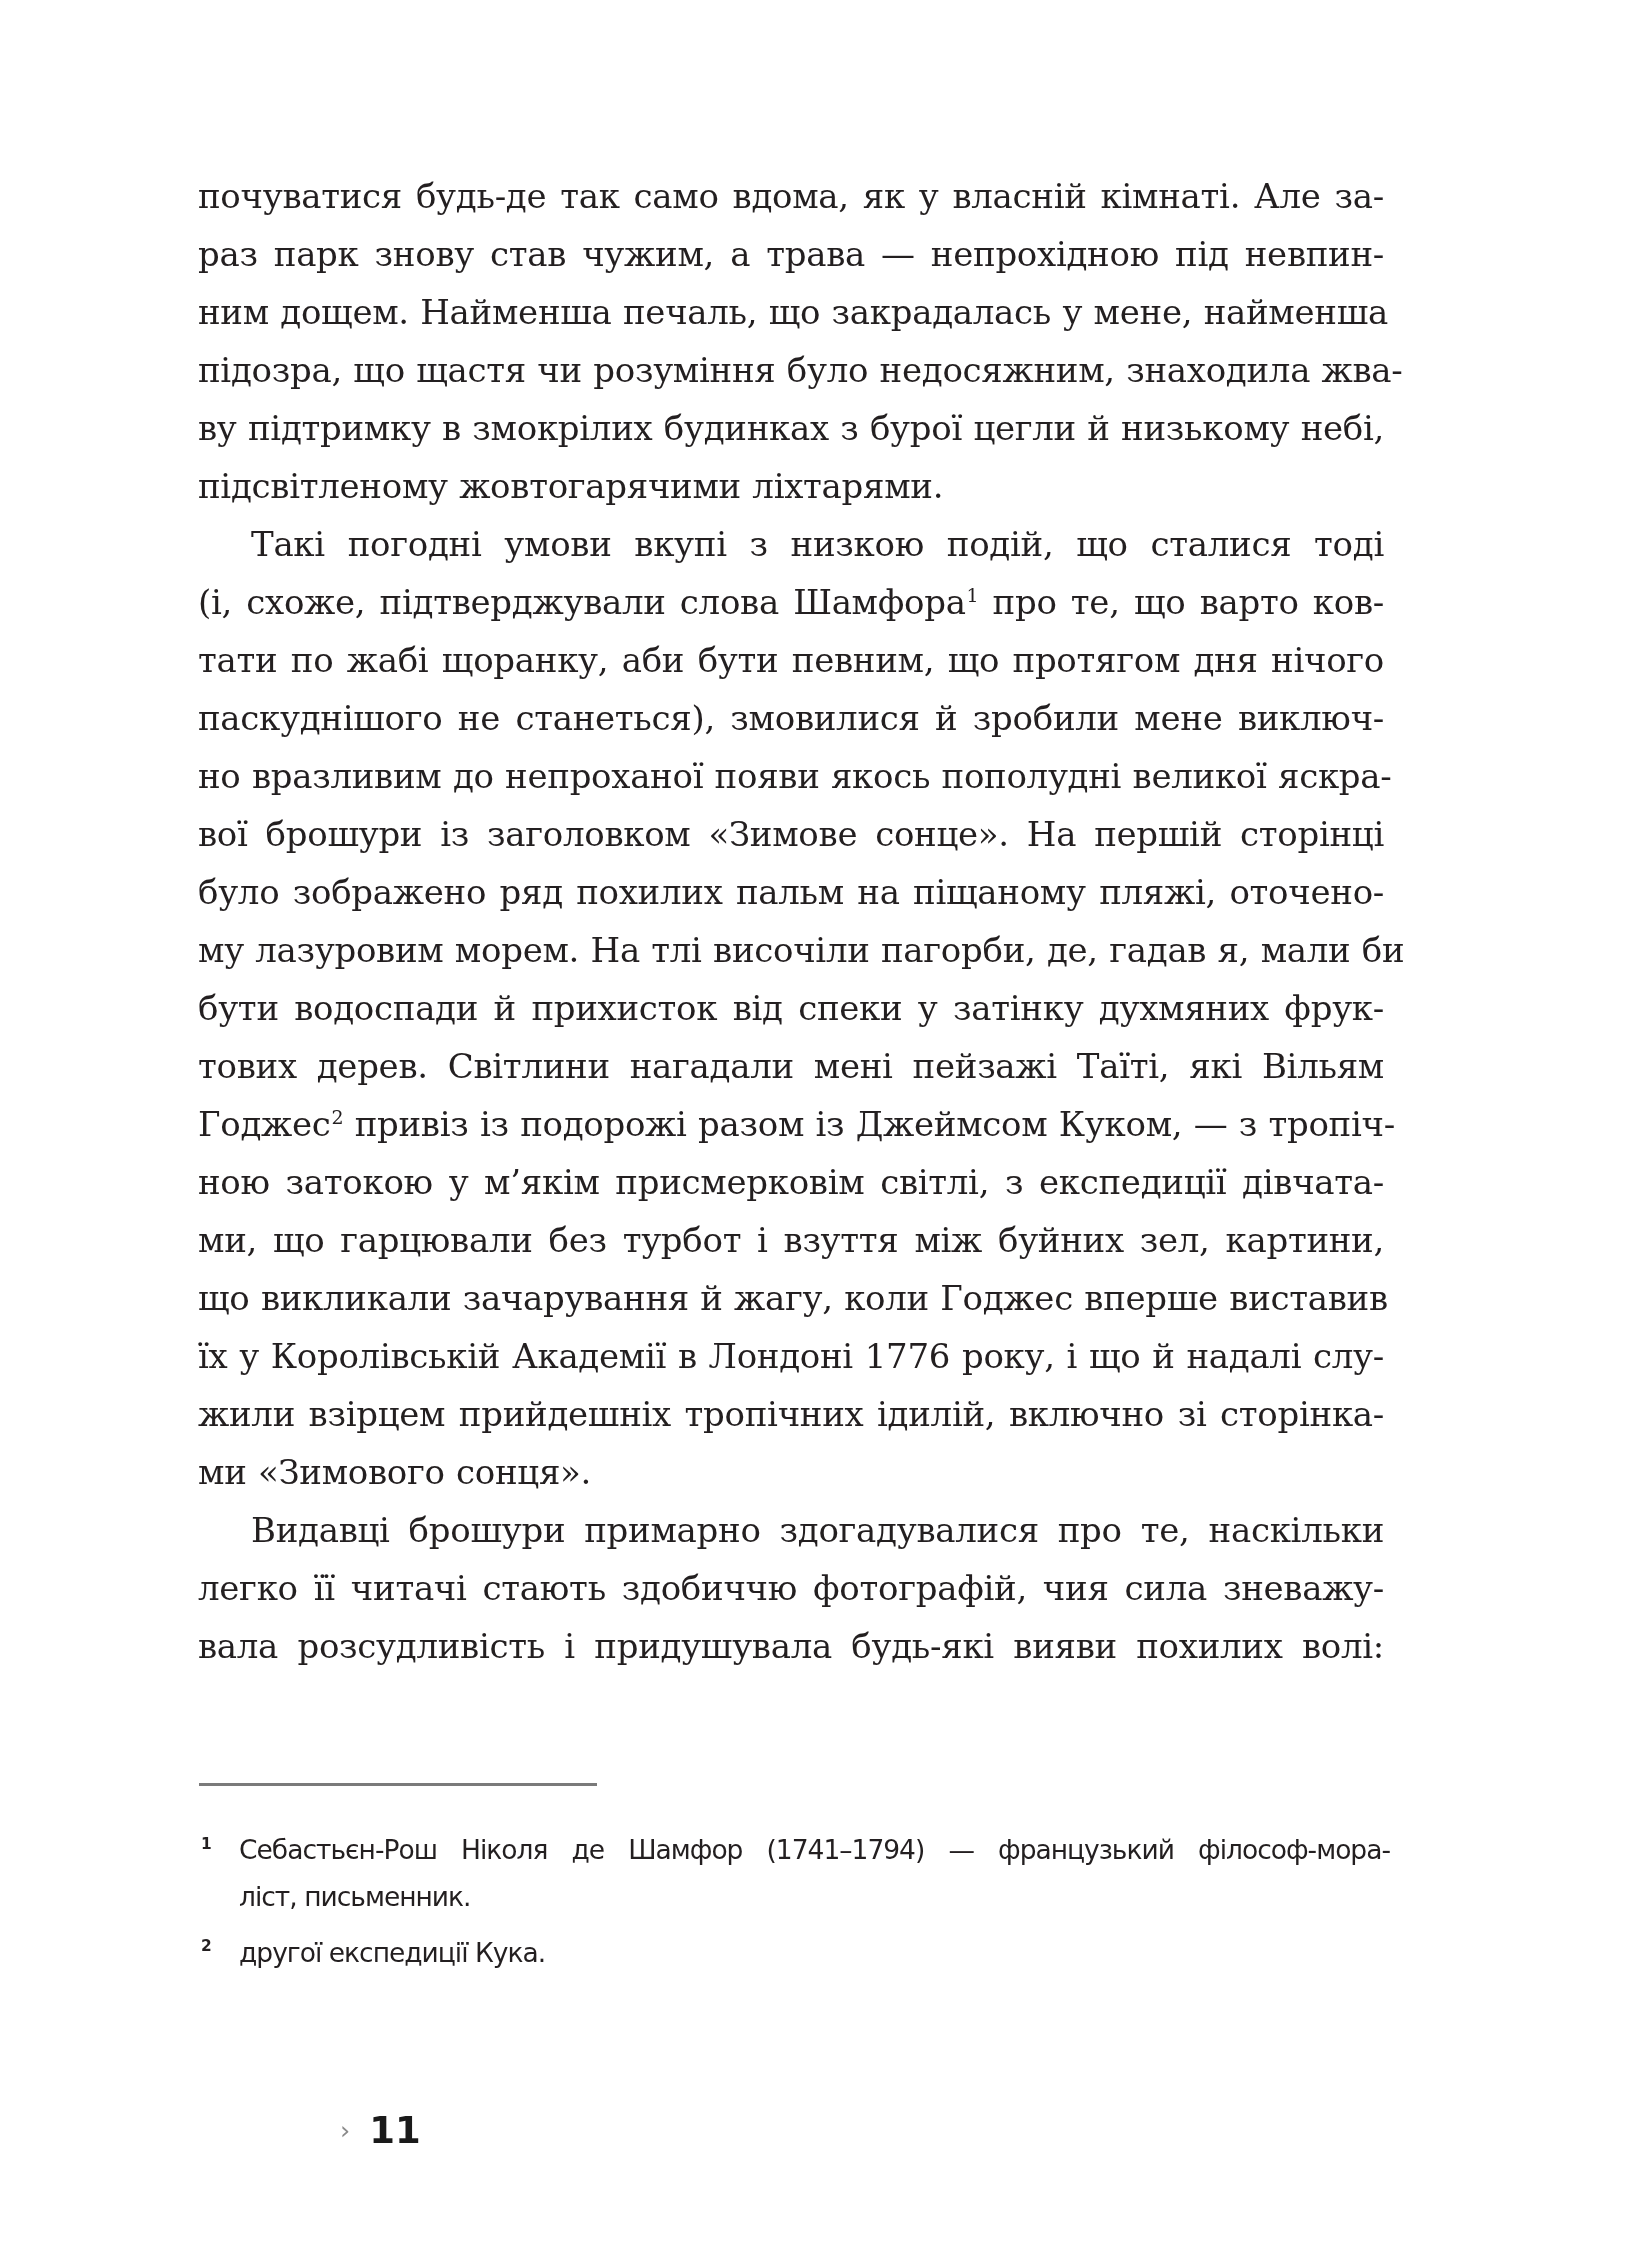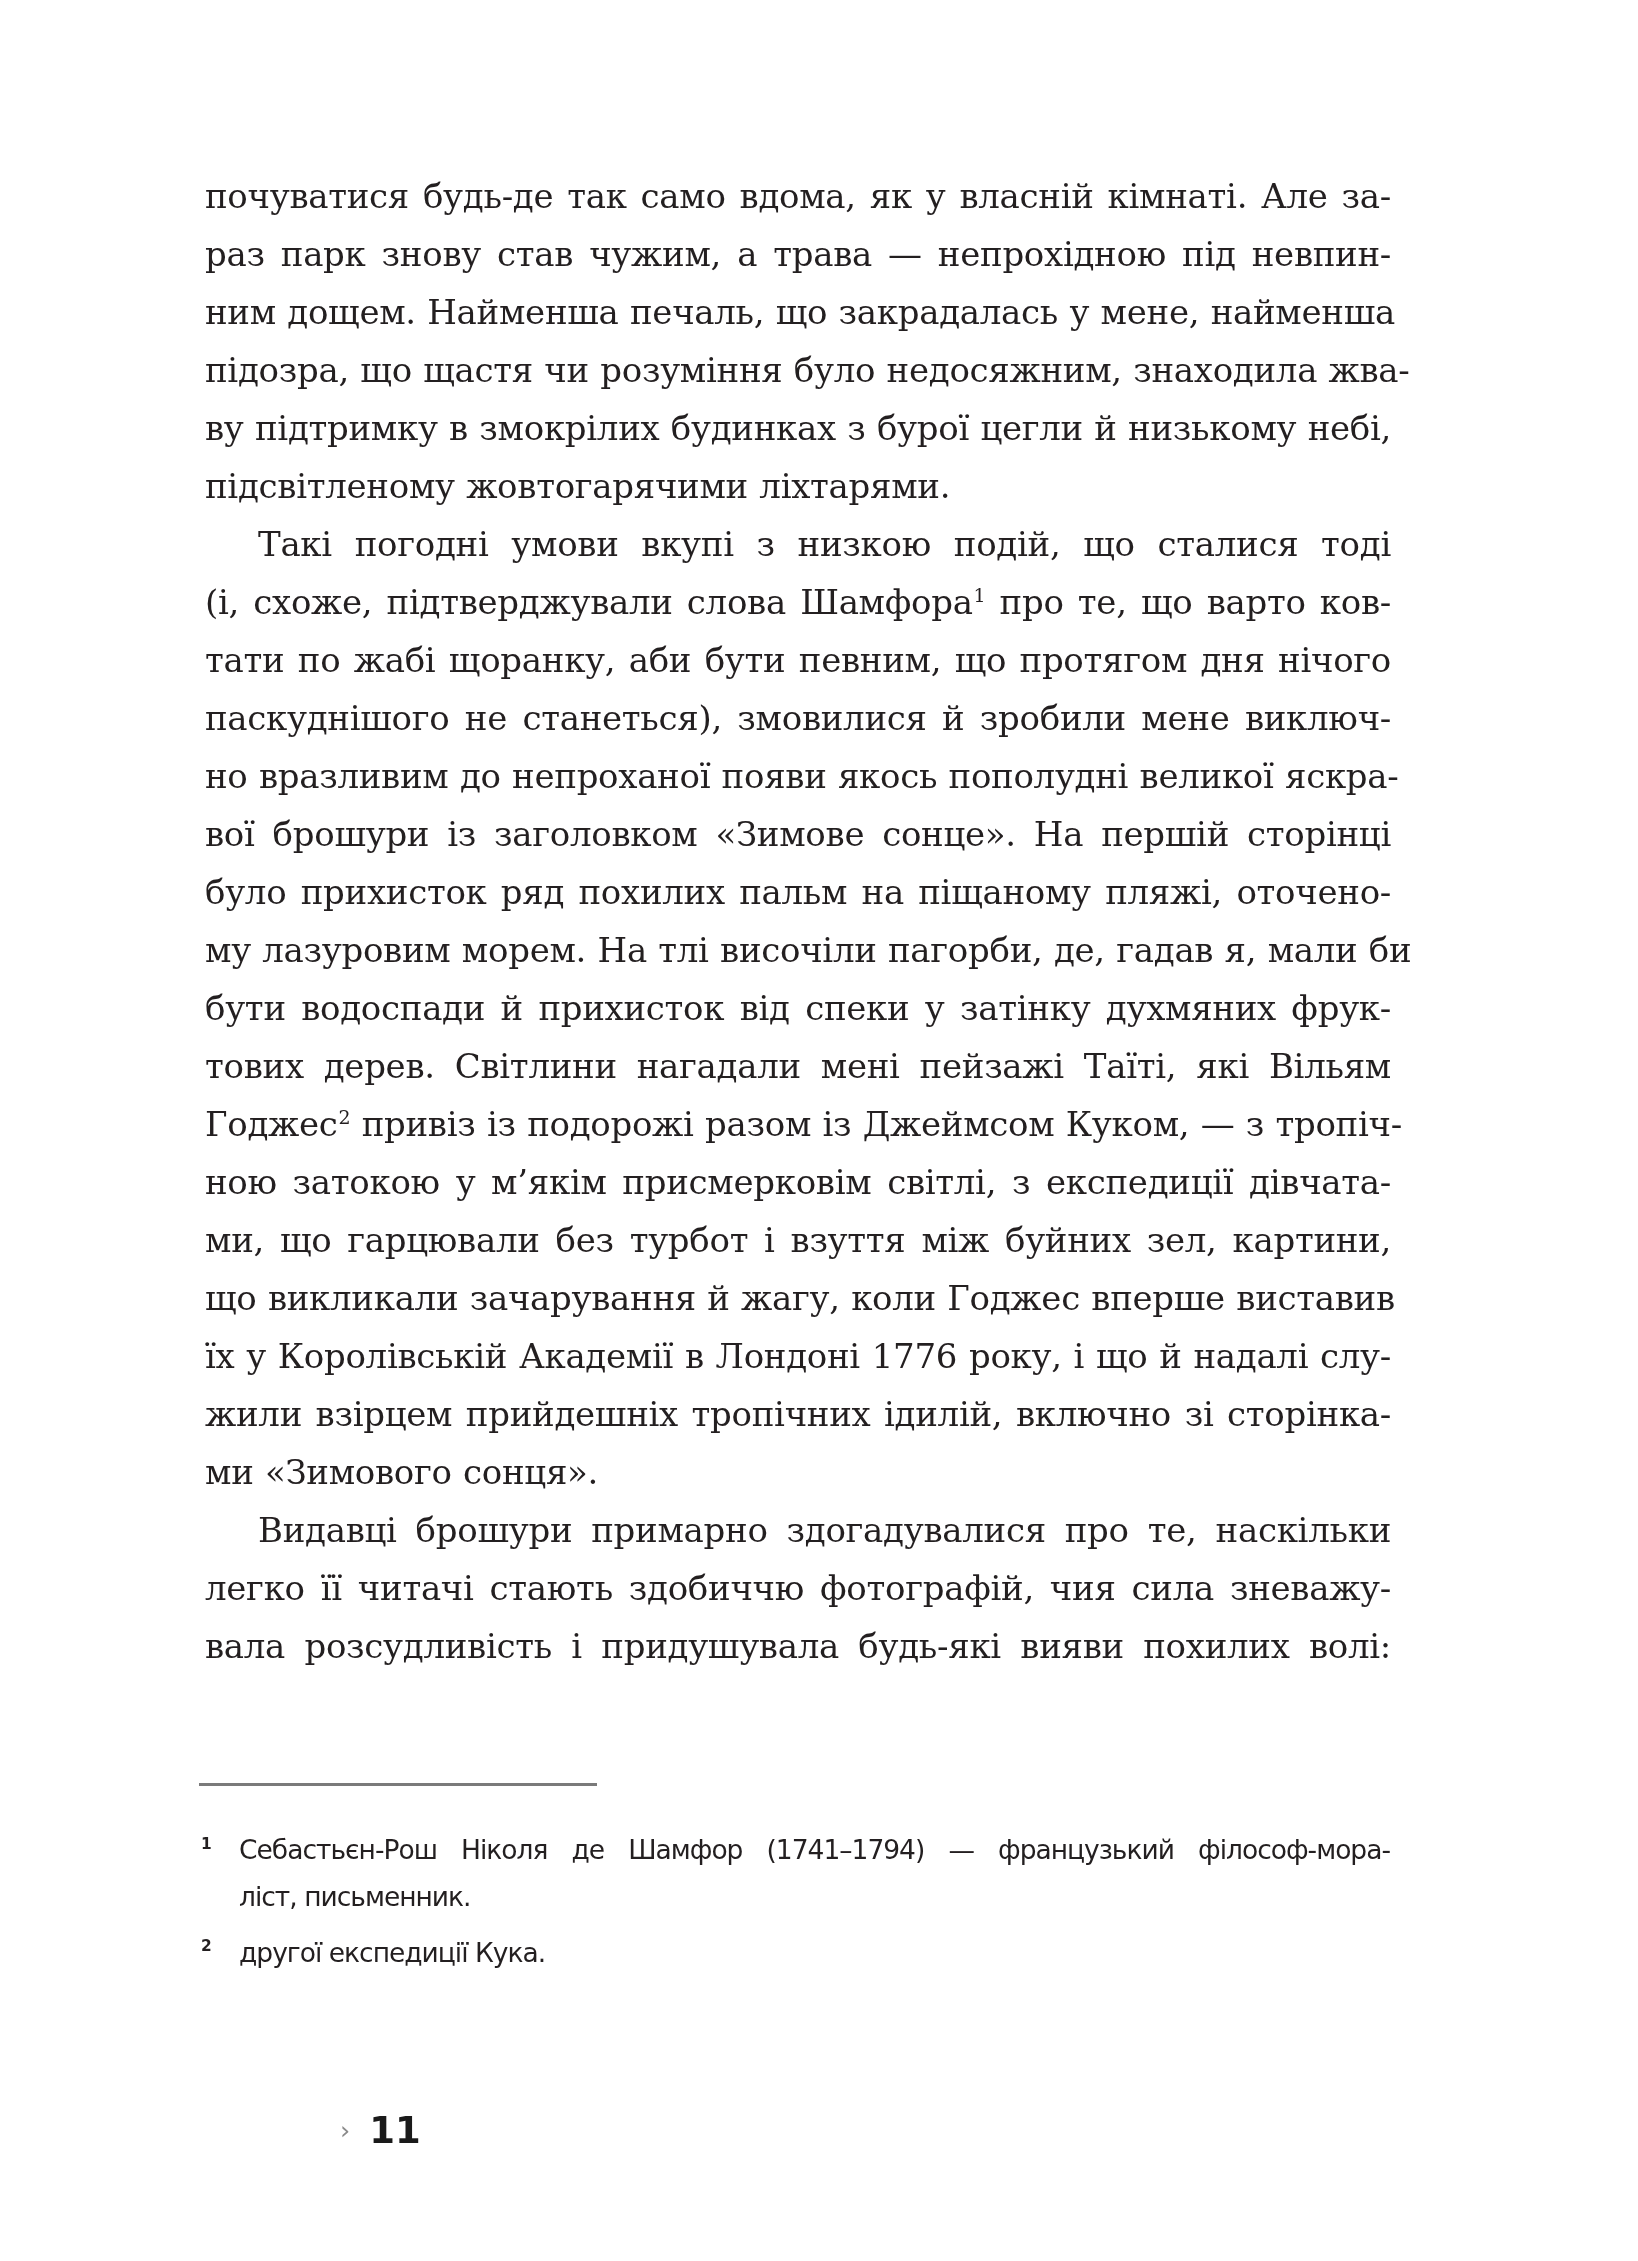--- a/index.html
+++ b/index.html
@@ -9,21 +9,21 @@
     }
     body {
       width: 1638px;
       height: 2261px;
       position: relative;
       overflow: hidden;
       color: #231f20;
     }
     .body-text {
       position: absolute;
-      left: 205px;
+      left: 198px;
       top: 167px;
       width: 1186px;
       font-family: "DejaVu Serif", serif;
       font-size: 34px;
       line-height: 58px;
       letter-spacing: -0.3px;
       word-spacing: 0.9px;
     }
     .line {
       display: block;
@@ -116,21 +116,21 @@
   <span class="line">підозра, що щастя чи розуміння було недосяжним, знаходила жва-</span>
   <span class="line">ву підтримку в змокрілих будинках з бурої цегли й низькому небі,</span>
   <span class="line last">підсвітленому жовтогарячими ліхтарями.</span>
 
   <span class="line indent">Такі погодні умови вкупі з низкою подій, що сталися тоді</span>
   <span class="line"><span>(і, схоже, підтверджували слова Шамфора</span><sup class="fn-ref">1</sup><span> про те, що варто ков-</span></span>
   <span class="line">тати по жабі щоранку, аби бути певним, що протягом дня нічого</span>
   <span class="line">паскуднішого не станеться), змовилися й зробили мене виключ-</span>
   <span class="line">но вразливим до непроханої появи якось пополудні великої яскра-</span>
   <span class="line">вої брошури із заголовком «Зимове сонце». На першій сторінці</span>
-  <span class="line">було прихисток ряд похилих пальм на піщаному пляжі, оточено-</span>
+  <span class="line">було зображено ряд похилих пальм на піщаному пляжі, оточено-</span>
   <span class="line">му лазуровим морем. На тлі височіли пагорби, де, гадав я, мали би</span>
   <span class="line">бути водоспади й прихисток від спеки у затінку духмяних фрук-</span>
   <span class="line">тових дерев. Світлини нагадали мені пейзажі Таїті, які Вільям</span>
   <span class="line"><span>Годжес</span><sup class="fn-ref">2</sup><span> привіз із подорожі разом із Джеймсом Куком, — з тропіч-</span></span>
   <span class="line">ною затокою у м’якім присмерковім світлі, з експедиції дівчата-</span>
   <span class="line">ми, що гарцювали без турбот і взуття між буйних зел, картини,</span>
   <span class="line">що викликали зачарування й жагу, коли Годжес вперше виставив</span>
   <span class="line">їх у Королівській Академії в Лондоні 1776 року, і що й надалі слу-</span>
   <span class="line">жили взірцем прийдешніх тропічних ідилій, включно зі сторінка-</span>
   <span class="line last">ми «Зимового сонця».</span>

